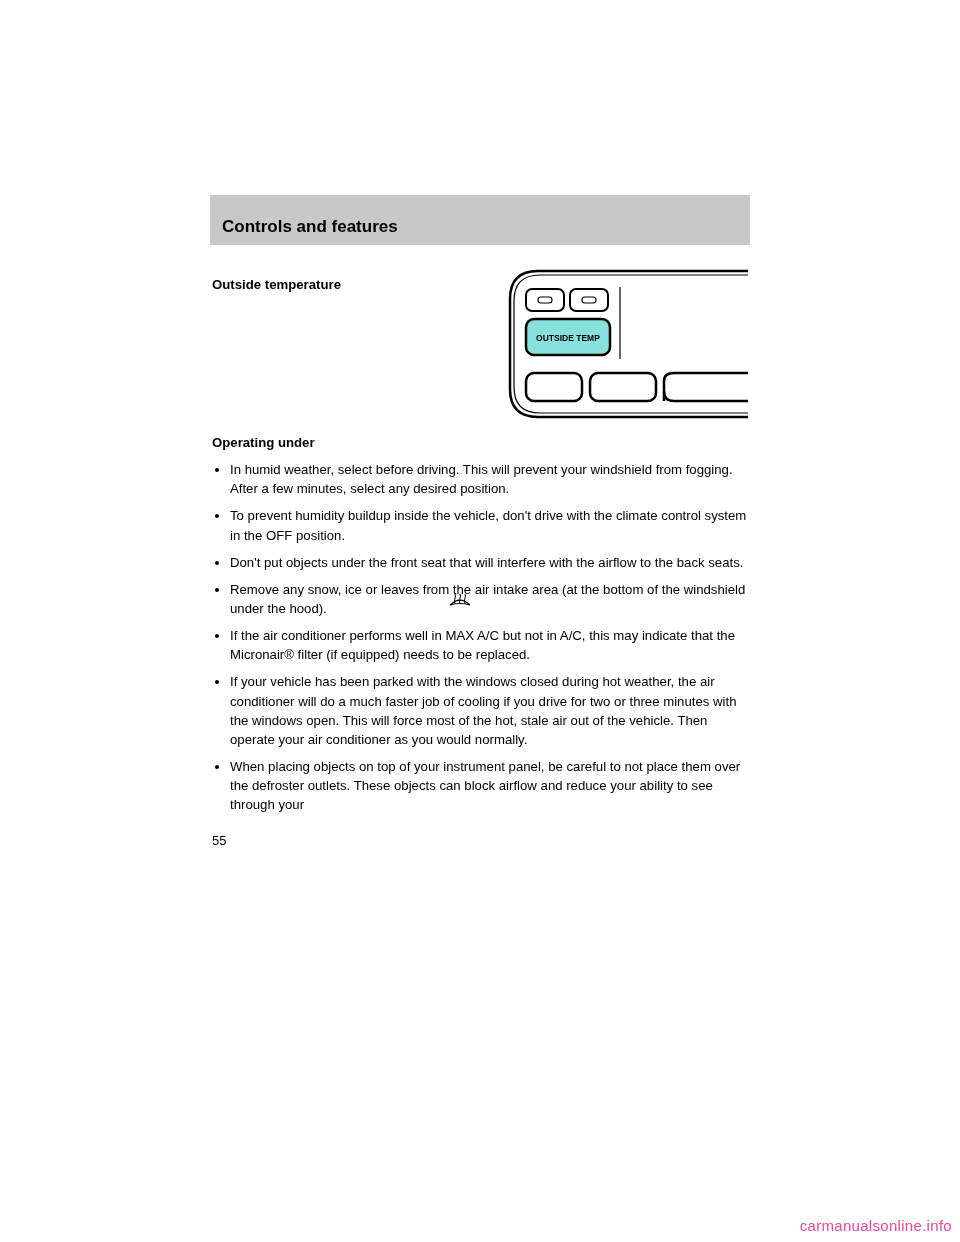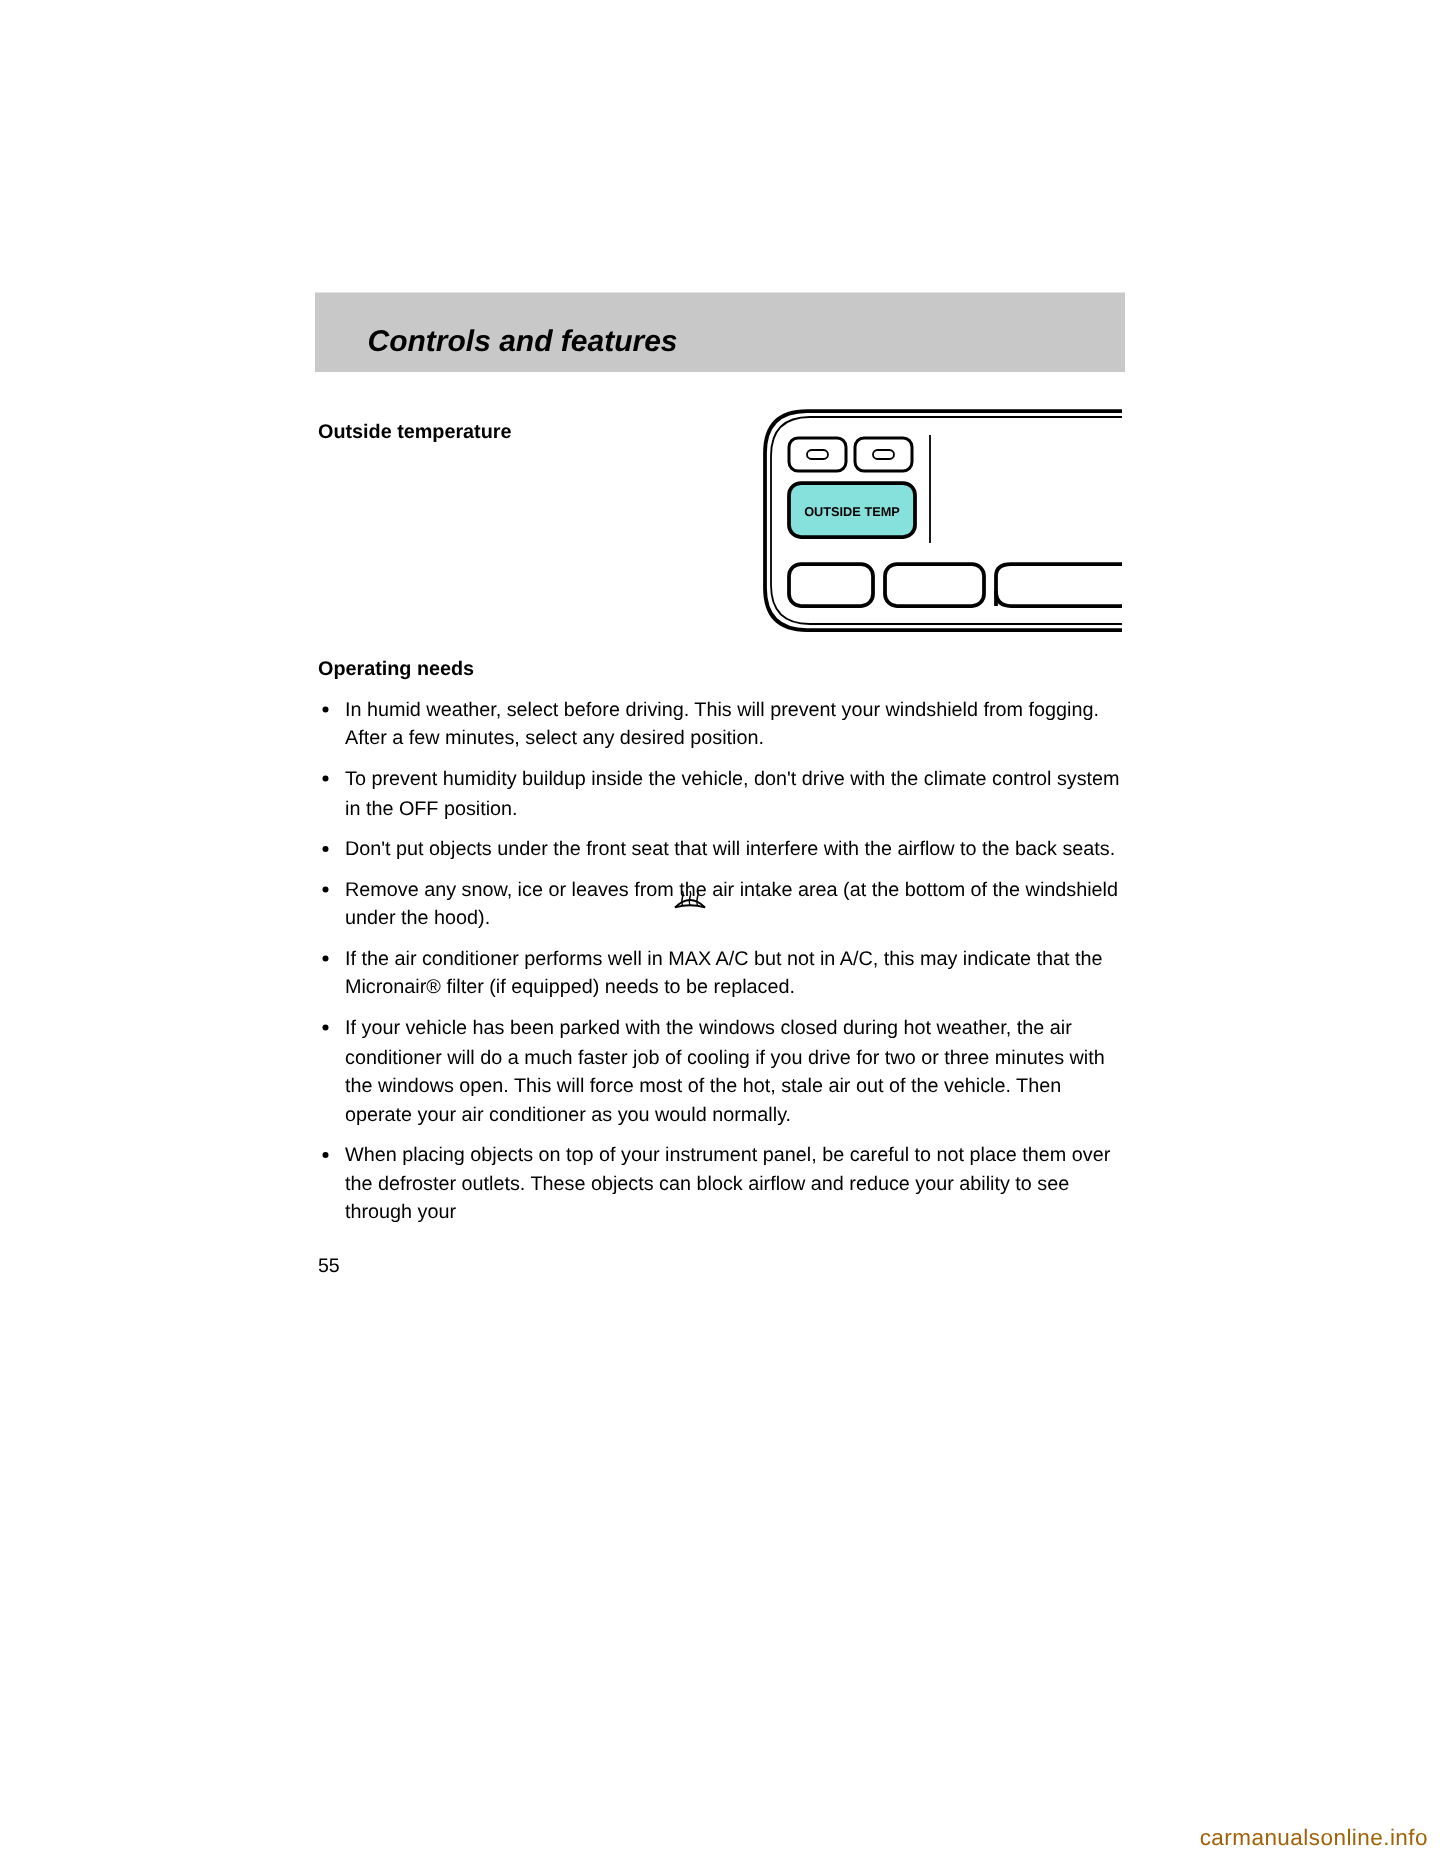--- a/index.html
+++ b/index.html
@@ -16,24 +16,22 @@
     left: 210px;
     top: 195px;
     width: 540px;
   }
   .header-bar {
     background: #c8c8c8;
     padding: 22px 12px 8px 12px;
     margin-bottom: 30px;
   }
   .header-bar h1 {
-    font-size: 20px;
+    font-size: 17px;
     font-weight: bold;
-    font-style: italic;
-    margin-left: 23px;
   }
   .content {
     padding: 0 2px;
     font-size: 13.2px;
     line-height: 1.45;
   }
   .top-block {
     display: flex;
     gap: 28px;
     margin-bottom: 14px;
@@ -60,21 +58,21 @@
   }
   .page-num {
     margin-top: 18px;
     font-size: 13px;
   }
   .watermark {
     position: absolute;
     right: 8px;
     bottom: 8px;
     font-size: 15px;
-    color: #a16207;
+    color: #ec4899;
     letter-spacing: 0.3px;
     font-family: Arial, sans-serif;
   }
 </style>
 </head>
 <body>
 
 <div class="page">
 
   <div class="header-bar">
@@ -105,21 +103,21 @@
 
           <rect x="18" y="104" width="56" height="28" rx="8" fill="none" stroke="#000" stroke-width="2.5"></rect>
           <rect x="82" y="104" width="66" height="28" rx="8" fill="none" stroke="#000" stroke-width="2.5"></rect>
           <path d="M 156 132 L 156 112 Q 156 104 166 104 L 240 104" fill="none" stroke="#000" stroke-width="2.5"></path>
           <path d="M 240 132 L 166 132 Q 156 132 156 122" fill="none" stroke="#000" stroke-width="2.5"></path>
         </svg>
       </div>
     </div>
 
 
-    <p style="margin-bottom:8px;"><strong>Operating needs</strong></p>
+    <p style="margin-bottom:8px;"><strong>Operating under</strong></p>
 
     <ul class="bullet-list">
       <li>
         <span>In humid weather, select              before driving. This will prevent your windshield from fogging. After a few minutes, select any desired position.</span>
       </li>
       <li>To prevent humidity buildup inside the vehicle, don't drive with the climate control system in the OFF position.</li>
       <li>Don't put objects under the front seat that will interfere with the airflow to the back seats.</li>
       <li>Remove any snow, ice or leaves from the air intake area (at the bottom of the windshield under the hood).</li>
       <li>If the air conditioner performs well in MAX A/C but not in A/C, this may indicate that the Micronair® filter (if equipped) needs to be replaced.</li>
       <li>If your vehicle has been parked with the windows closed during hot weather, the air conditioner will do a much faster job of cooling if you drive for two or three minutes with the windows open. This will force most of the hot, stale air out of the vehicle. Then operate your air conditioner as you would normally.</li>

